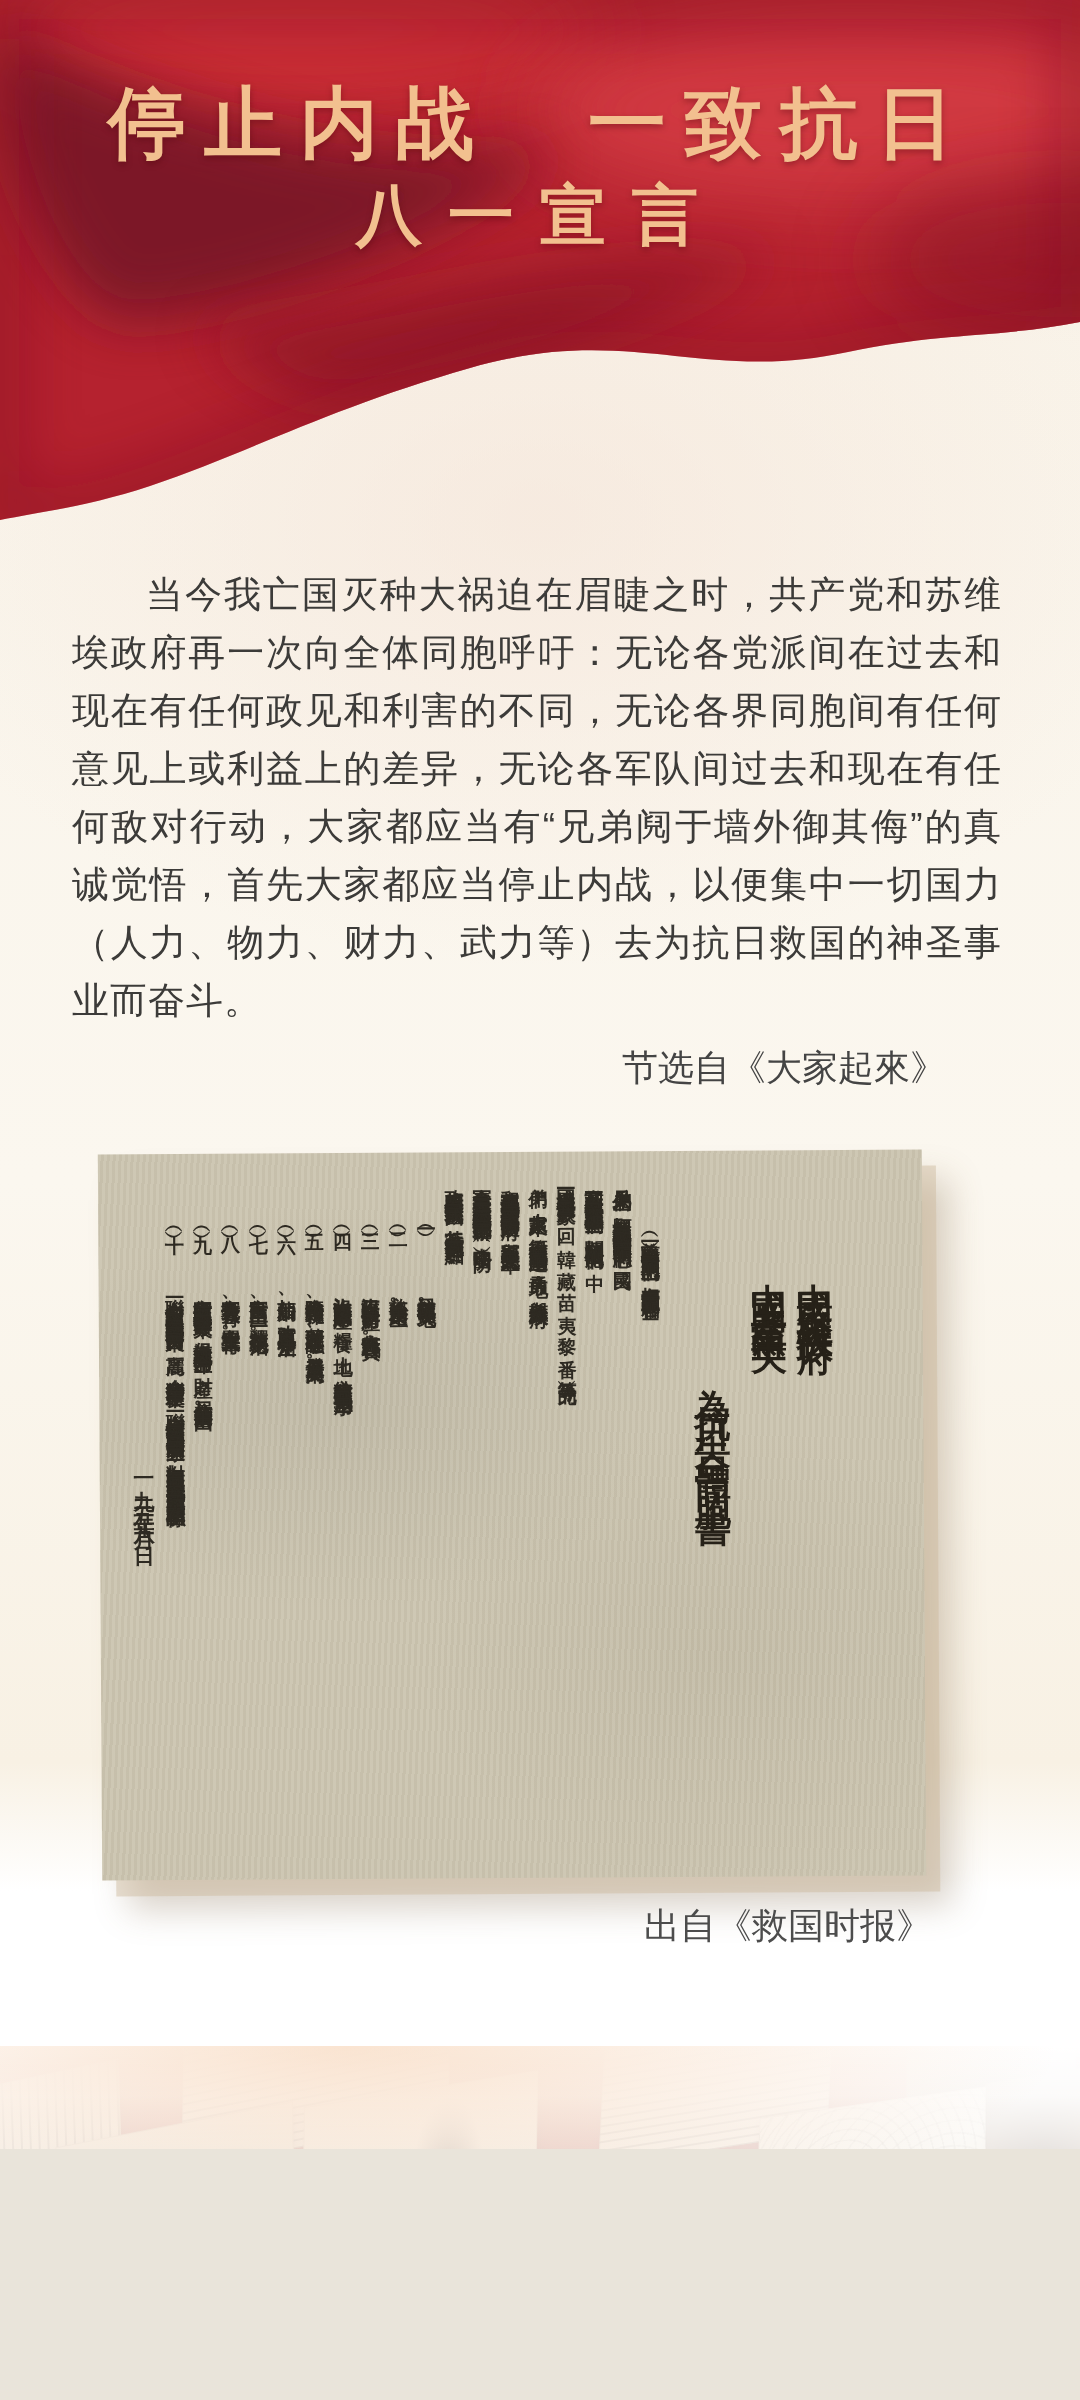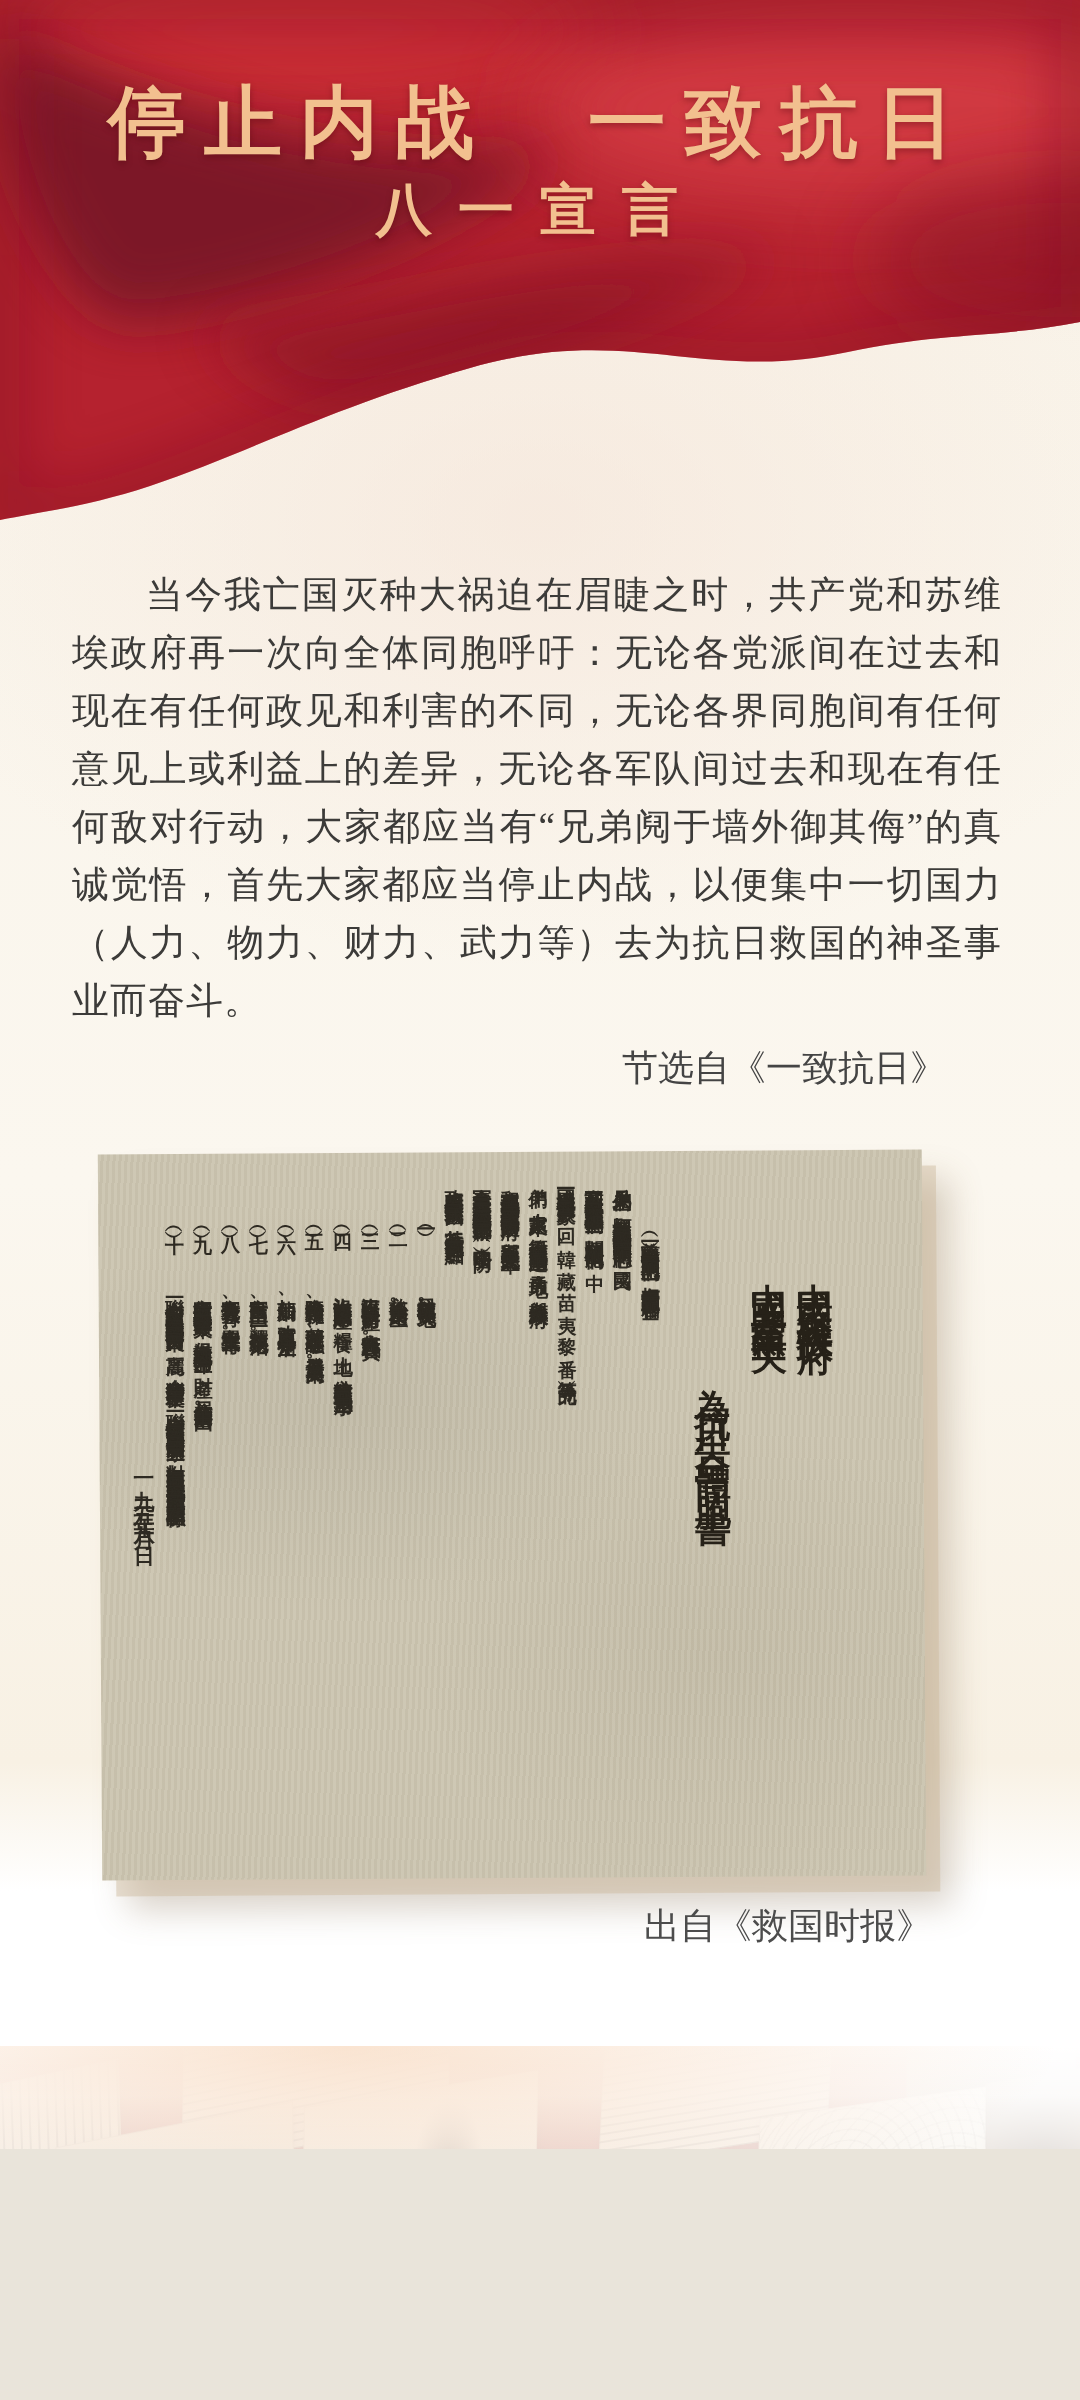--- a/index.html
+++ b/index.html
@@ -1,29 +1,29 @@
 <!DOCTYPE html>
 <html><head>
 <meta charset="utf-8">
 <style>
   html,body{margin:0;padding:0;background:#e9e4da;}
   .page{
     position:relative;width:1080px;height:2149px;margin:0 auto;overflow:hidden;
     background:
       radial-gradient(90% 30% at 50% 24%, rgba(244,226,214,.55), rgba(244,226,214,0) 70%),
       linear-gradient(180deg,#f2e2d8 0%,#f9f4ea 16%,#fbf7ef 55%,#f8f1e4 82%,#ffffff 88%);
-    font-family:Liberation Serif, serif;
+    font-family:Liberation Sans, sans-serif;
   }
   
   .flag{position:absolute;left:0;top:0;width:1080px;height:540px;}
   .banner-text{position:absolute;left:0;top:84px;width:100%;text-align:center;
     color:#f2c08f;font-weight:bold;line-height:1;
     text-shadow:0 3px 6px rgba(70,0,10,.35);}
   .banner-text .t1{font-size:78px;letter-spacing:18px;}
-  .banner-text .t2{font-size:56px;letter-spacing:26px;margin-top:20px;}
+  .banner-text .t2{font-size:66px;letter-spacing:26px;margin-top:20px;}
   
   .excerpt{position:absolute;left:72px;top:566px;width:930px;color:#3c3b39;}
   .excerpt p{margin:0;font-size:37px;line-height:58px;letter-spacing:1px;
     text-align:justify;text-indent:2em;font-weight:500;}
   .excerpt .src{margin-top:14px;font-size:36px;text-align:right;padding-right:56px;color:#444;}
   
   .clipping{
     position:absolute;left:100px;top:1152px;width:824px;height:726px;
     background:
       repeating-linear-gradient(93deg, rgba(255,255,255,.045) 0 3px, rgba(95,85,62,.05) 3px 6px),
@@ -120,21 +120,21 @@
     </g>
   </svg>
 
   <div class="banner-text">
     <div class="t1">停止内战　一致抗日</div>
     <div class="t2">八一宣言</div>
   </div>
 
   <div class="excerpt">
     <p>当今我亡国灭种大祸迫在眉睫之时，共产党和苏维埃政府再一次向全体同胞呼吁：无论各党派间在过去和现在有任何政见和利害的不同，无论各界同胞间有任何意见上或利益上的差异，无论各军队间过去和现在有任何敌对行动，大家都应当有“兄弟阋于墙外御其侮”的真诚觉悟，首先大家都应当停止内战，以便集中一切国力（人力、物力、财力、武力等）去为抗日救国的神圣事业而奋斗。</p>
-    <div class="src">节选自《一致抗日》</div>
+    <div class="src">节选自《大家起來》</div>
   </div>
 
   <div class="clipping">
     <div class="np">
       <div class="np-title-pair"><span>中國蘇維埃政府</span><br><span>中國共產黨中央</span></div>
       <div class="np-subtitle">為抗日告全體同胞書</div>
       <div class="np-col indent">（前略）一切不願當亡國奴的同胞們！一切有愛國天良的軍官和士</div>
       <div class="np-col">兵兄弟們！一切願意參加抗日救國神聖事業的黨派和團體的同志們！國民</div>
       <div class="np-col">黨和藍衣社中一切有民族意識的熱血青年們！一切關心祖國的僑胞們！中</div>
       <div class="np-col">國境內一切被壓迫民族（蒙、回、韓、藏、苗、夷、黎、番、等等）的兄</div>

